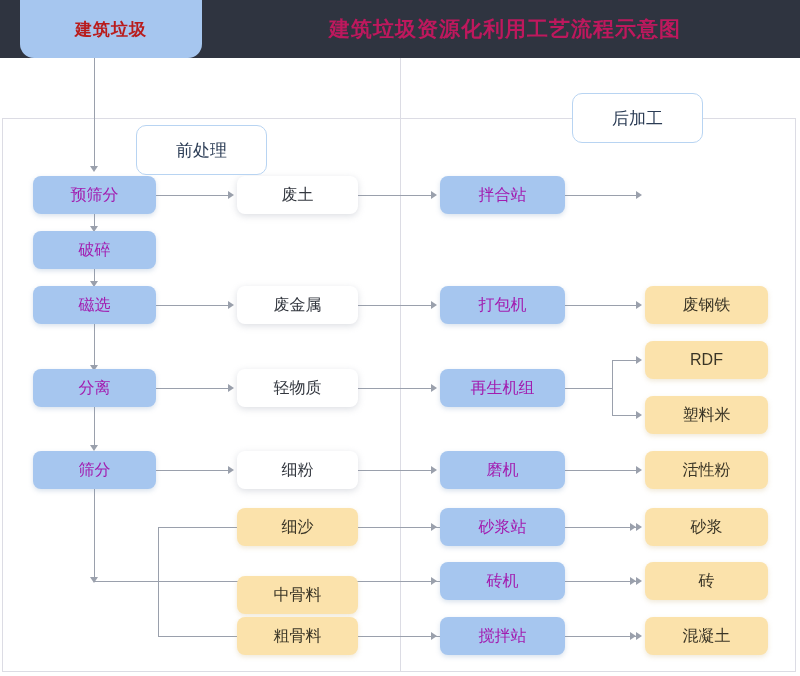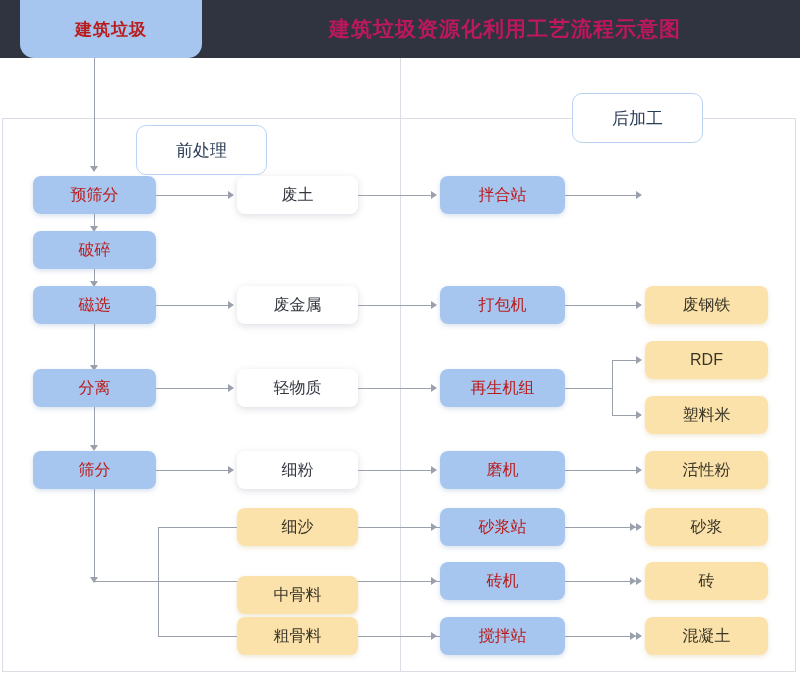--- a/index.html
+++ b/index.html
@@ -104,21 +104,21 @@
     border-radius: 8px;
     display: flex;
     align-items: center;
     justify-content: center;
     font-size: 16px;
     z-index: 2;
     box-sizing: border-box;
   }
   .node.blue {
     background: #a6c6ef;
-    color: #b91c1c;
+    color: #a21caf;
     box-shadow: 0 2px 5px rgba(120,150,190,0.28);
   }
   .node.yellow {
     background: #fbe2ab;
     color: #3a3526;
     box-shadow: 0 2px 5px rgba(200,175,120,0.28);
   }
   .node.white {
     background: #ffffff;
     color: #33373f;

